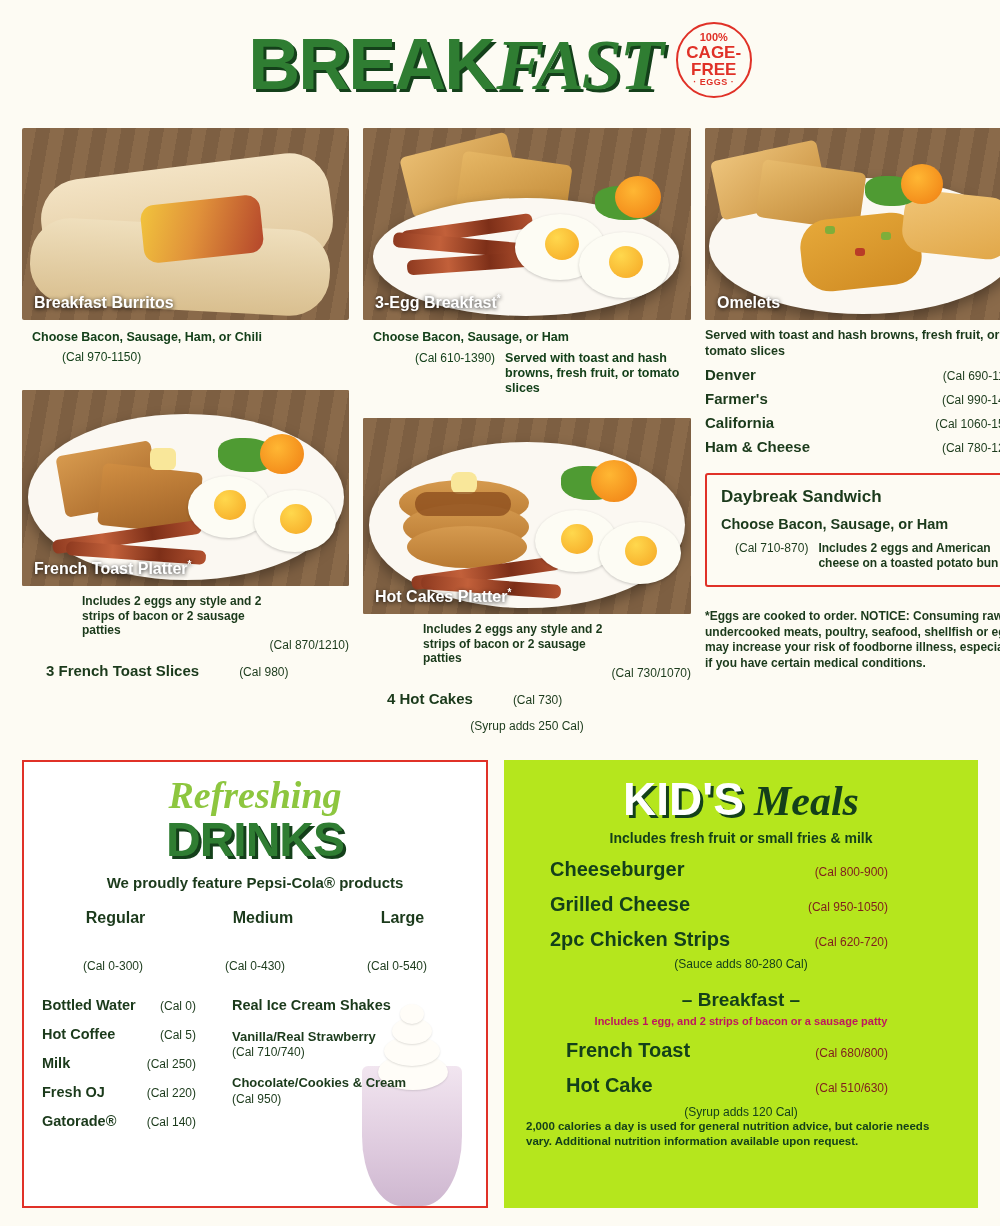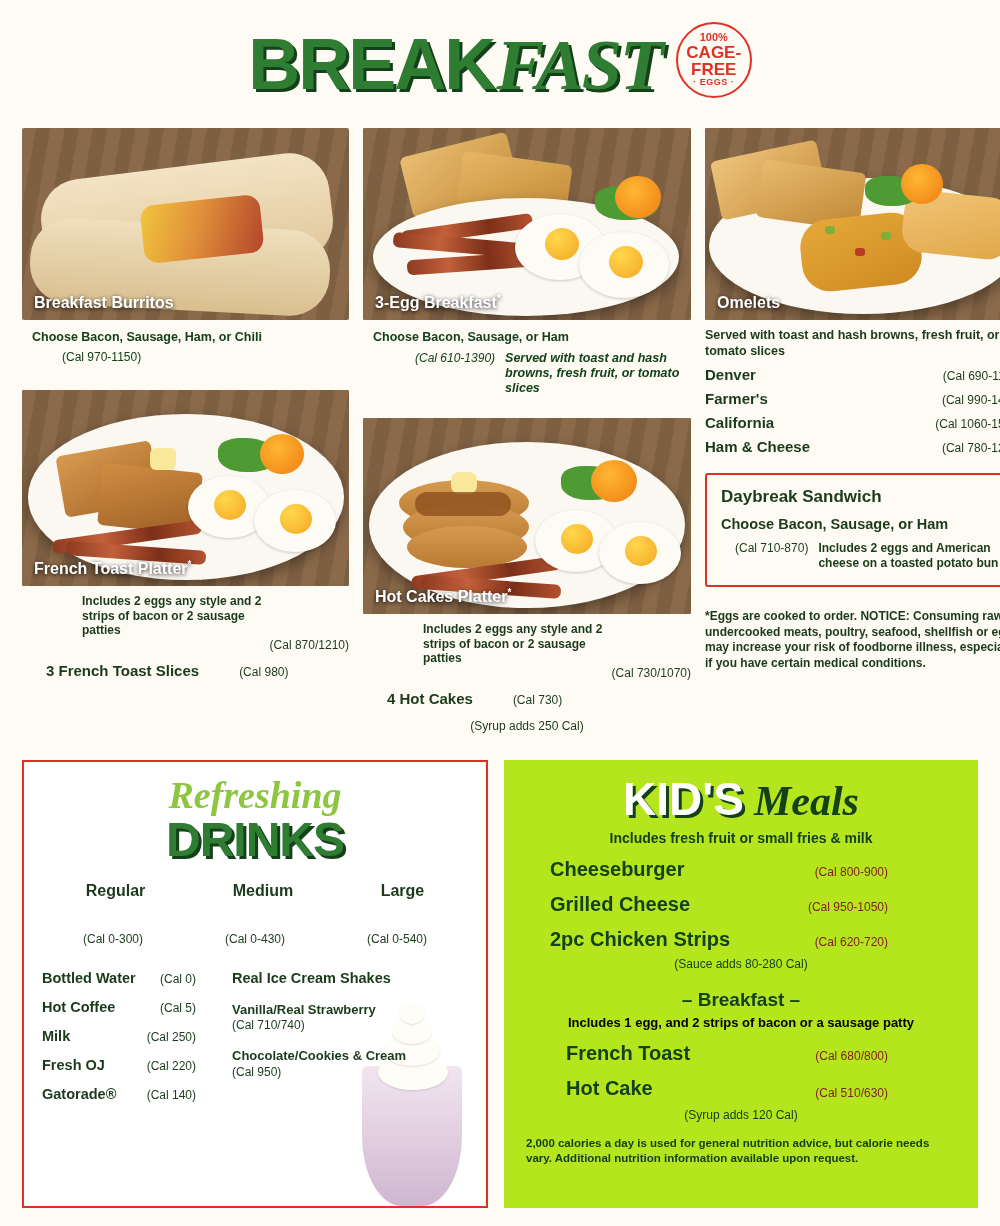--- a/index.html
+++ b/index.html
@@ -213,23 +213,23 @@
   .kids-title .m {
     font-family:"Liberation Serif", serif; font-style:italic; font-weight:700;
     font-size: 42px; margin-left: 10px; color:#14401a; text-shadow:none;
   }
   .kids-sub { text-align:center; font-weight:700; font-size:14px; margin-top:8px; color:#14401a; }
   .krow { display:flex; align-items:baseline; margin-top:12px; padding-left:24px; }
   .krow .nm { font-weight:700; font-size:20px; color:#14401a; }
   .krow .cl { font-size:12px; margin-left:auto; padding-right:68px; color:#7f1d1d;}
   .ksauce { text-align:center; font-size:12px; margin-top:6px; color:#14401a; }
   .kbreak { text-align:center; font-weight:700; font-size:19px; margin-top:18px; color:#14401a; }
-  .kbreak-sub { text-align:center; font-weight:700; font-size:13px; margin-top:4px; color:#000000; }
+  .kbreak-sub { text-align:center; font-weight:700; font-size:11px; margin-top:4px; color:#be185d; }
   .ksyrup { text-align:center; font-size:12px; margin-top:8px; color:#14401a; }
-  .kfoot { font-size:11.5px; font-weight:700; margin-top:14px; line-height:1.3; color:#14401a; }
+  .kfoot { font-size:11.5px; font-weight:700; line-height:1.3; color:#14401a; }
 </style>
 </head>
 <body>
 
 <div class="page">
 
   <div class="header">
     <div class="bf-title">
       <span class="part1">BREAK</span>
         <span class="part2">FAST</span>
@@ -294,21 +294,21 @@
         <div class="egg" style="left:152px; top:86px; width:90px; height:66px;"></div>
         <div class="yolk" style="left:182px; top:100px; width:34px; height:32px;"></div>
         <div class="egg" style="left:216px; top:104px; width:90px; height:66px;"></div>
         <div class="yolk" style="left:246px; top:118px; width:34px; height:32px;"></div>
         <div class="lettuce" style="left:232px; top:58px; width:64px; height:34px;"></div>
         <div class="orange" style="left:252px; top:48px; width:46px; height:42px;"></div>
         <div class="caption"><span>3-Egg Breakfast</span><sup>*</sup></div>
       </div>
       <div style="margin-top:10px;">
         <div class="desc" style="padding-left:10px;">Choose Bacon, Sausage, or Ham</div>
-        <div style="display:flex; align-items:flex-start; margin-top:6px; padding-left:52px; gap:10px;font-style:italic;">
+        <div style="display:flex; align-items:flex-start; margin-top:6px; padding-left:52px; gap:10px;">
           <div class="cal">(Cal 610-1390)</div>
           <div class="desc" style="max-width:182px;">Served with toast and hash browns, fresh fruit, or tomato slices</div>
         </div>
       </div>
 
       <div class="photo tall" style="margin-top:22px;">
         <div class="bg-wood" style="position:absolute;inset:0;"></div>
         <div class="plate" style="left:6px; top:24px; width:316px; height:166px;"></div>
         <div class="pancake" style="left:36px; top:62px; width:130px; height:46px;"></div>
         <div class="pancake" style="left:40px; top:86px; width:126px; height:46px;"></div>
@@ -383,20 +383,21 @@
 
       <div class="disclaimer">*Eggs are cooked to order.  NOTICE: Consuming raw or undercooked meats, poultry, seafood, shellfish or eggs may increase your risk of foodborne illness, especially if you have certain medical conditions.</div>
     </div>
   </div>
 
   <div class="bottom">
 
     <div class="drinks">
       <div class="refreshing">Refreshing</div>
       <div class="drinks-word">DRINKS</div>
+      <div class="pepsi">We proudly feature Pepsi-Cola® products</div>
 
       <div class="sizes">
         <span>Regular</span>
         <span>Medium</span>
         <span>Large</span>
       </div>
       <div class="sizecals">
         <span>(Cal 0-300)</span>
         <span>(Cal 0-430)</span>
         <span>(Cal 0-540)</span>
@@ -466,21 +467,21 @@
       </div>
       <div class="ksauce">(Sauce adds 80-280 Cal)</div>
 
       <div class="kbreak">– Breakfast –</div>
       <div class="kbreak-sub">Includes 1 egg, and 2 strips of bacon or a sausage patty</div>
 
       <div class="krow" style="padding-left:40px;">
         <span class="nm">French Toast</span>
         <span class="cl">(Cal 680/800)</span>
       </div>
-      <div class="krow" style="padding-left:40px;align-items:flex-end;">
+      <div class="krow" style="padding-left:40px;">
         <span class="nm">Hot Cake</span>
         <span class="cl">(Cal 510/630)</span>
       </div>
       <div class="ksyrup">(Syrup adds 120 Cal)</div>
 
       <div class="kfoot">2,000 calories a day is used for general nutrition advice, but calorie needs vary. Additional nutrition information available upon request.</div>
     </div>
   </div>
 </div>
 

